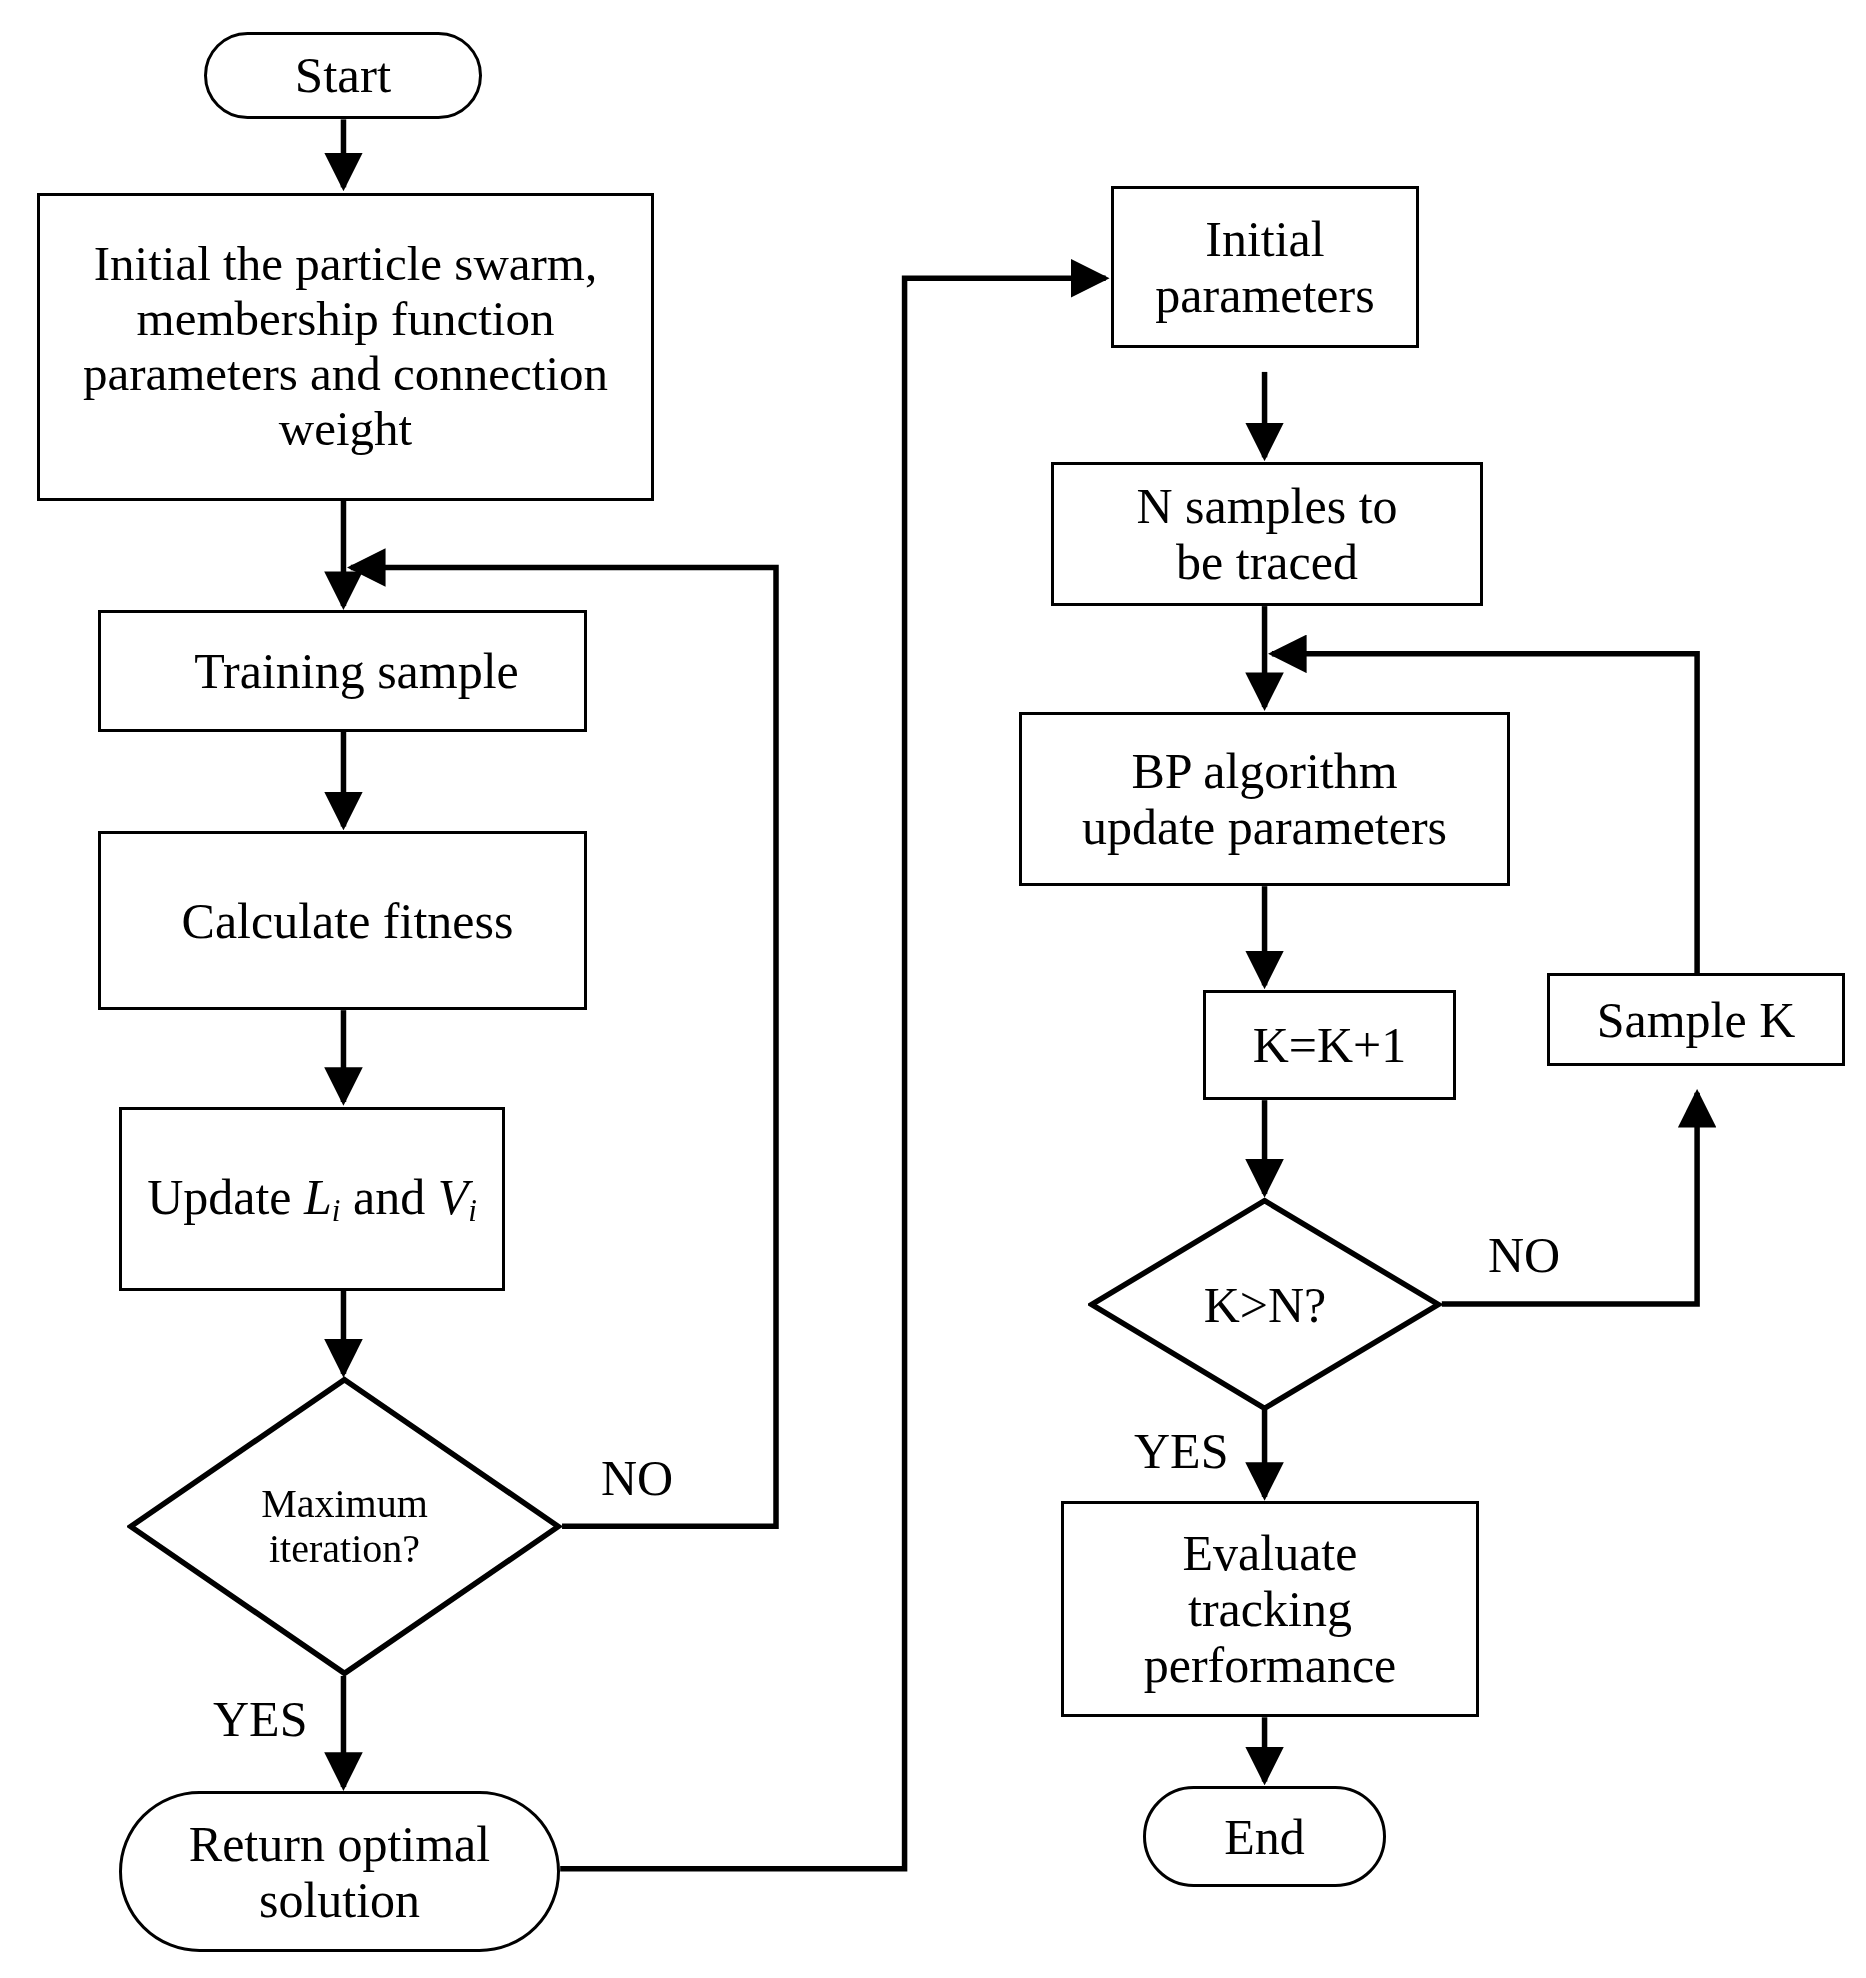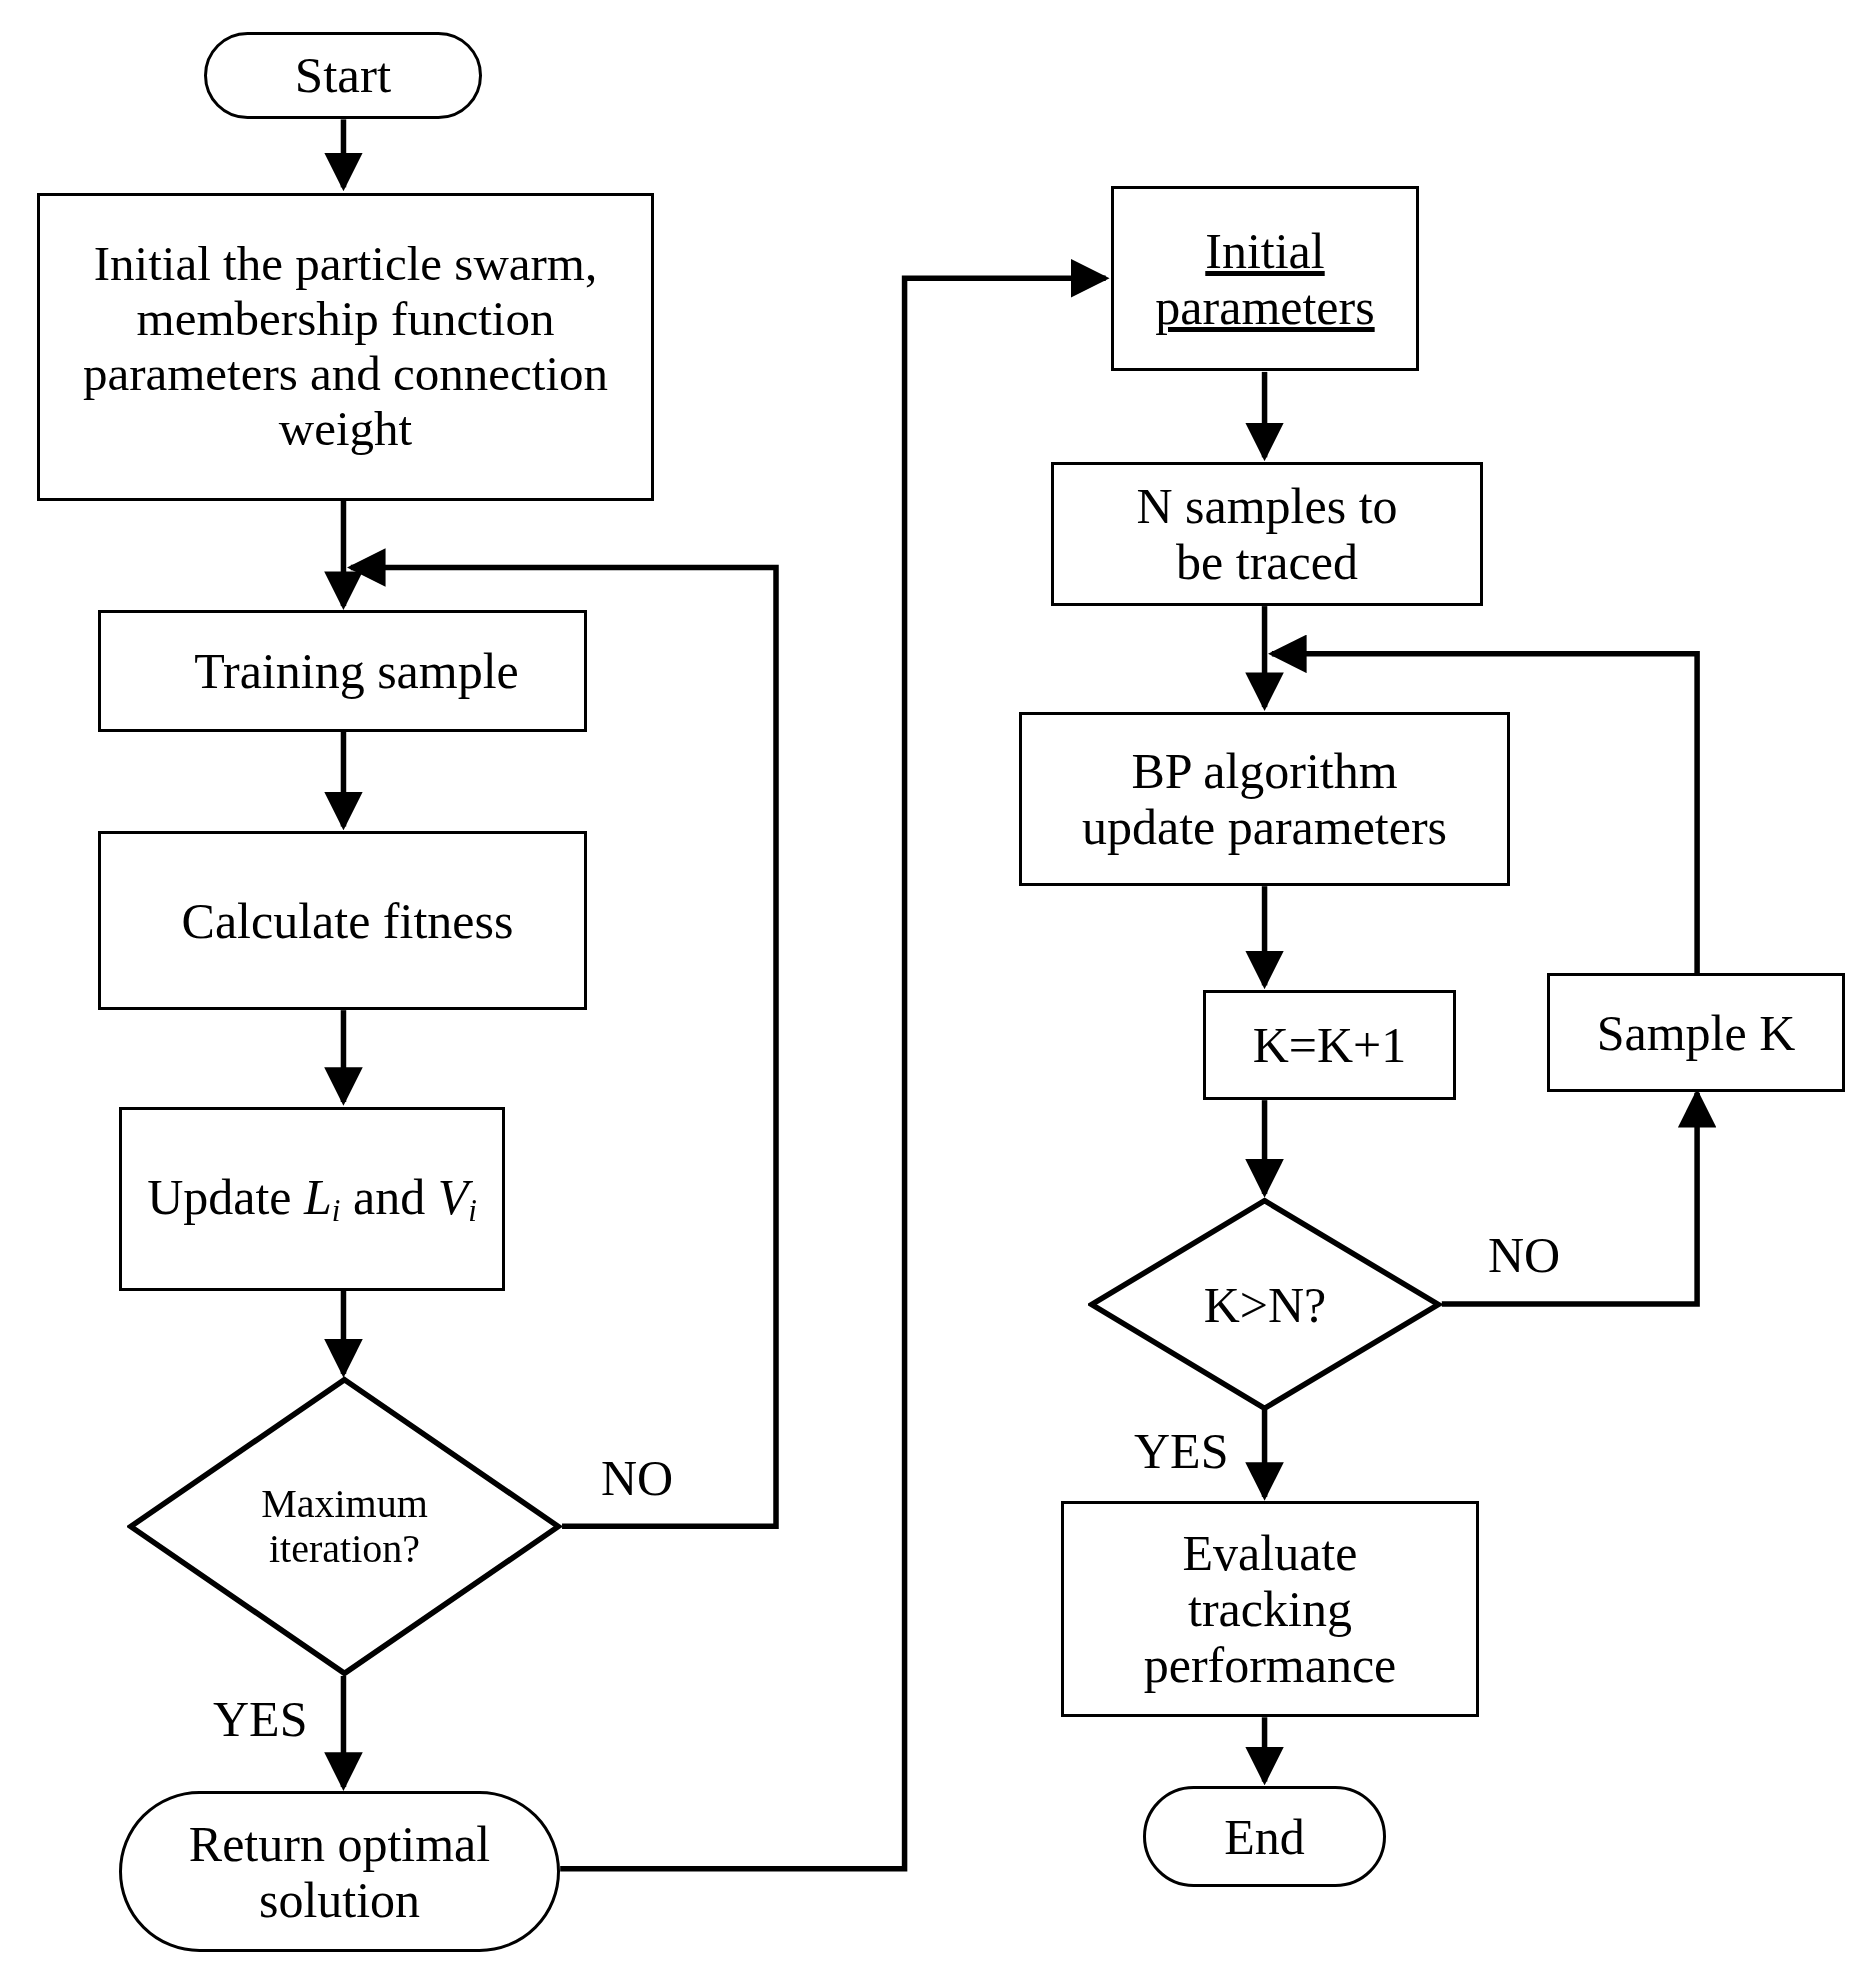--- a/index.html
+++ b/index.html
@@ -99,21 +99,21 @@
     <span class="txt">
       <span>Return optimal</span><br>
       <span>solution</span>
     </span>
   </div>
 
   <div class="edgelabel" style="left:601px;top:1449px;font-size:50px;">NO</div>
 
   <div class="edgelabel" style="left:213px;top:1690px;font-size:50px;">YES</div>
 
-  <div class="node rect" style="left:1111px;top:186px;width:308px;height:185px;font-size:50px;text-decoration:underline;">
+  <div class="node rect" style="left:1111px;top:186px;width:308px;height:162px;font-size:50px;">
     <span class="txt">
       <span>Initial</span><br>
       <span>parameters</span>
     </span>
   </div>
 
   <div class="node rect" style="left:1051px;top:462px;width:432px;height:144px;font-size:50px;">
     <span class="txt">
       <span>N samples to</span><br>
       <span>be traced</span>
@@ -124,21 +124,21 @@
     <span class="txt">
       <span>BP algorithm</span><br>
       <span>update parameters</span>
     </span>
   </div>
 
   <div class="node rect" style="left:1203px;top:990px;width:253px;height:110px;font-size:50px;">
     <span class="txt">K=K+1</span>
   </div>
 
-  <div class="node rect" style="left:1547px;top:973px;width:298px;height:119px;font-size:50px;">
+  <div class="node rect" style="left:1547px;top:973px;width:298px;height:93px;font-size:50px;">
     <span class="txt">Sample K</span>
   </div>
 
   <div class="dia" style="left:1088px;top:1197px;width:354px;height:215px;font-size:50px;">
     <svg width="354" height="215" viewBox="0 0 385 234">
       <polygon points="192,4 381,117 192,230 4,117" fill="#ffffff" stroke="#000" stroke-width="6"></polygon>
     </svg>
     <span class="txt">K&gt;N?</span>
   </div>
 

